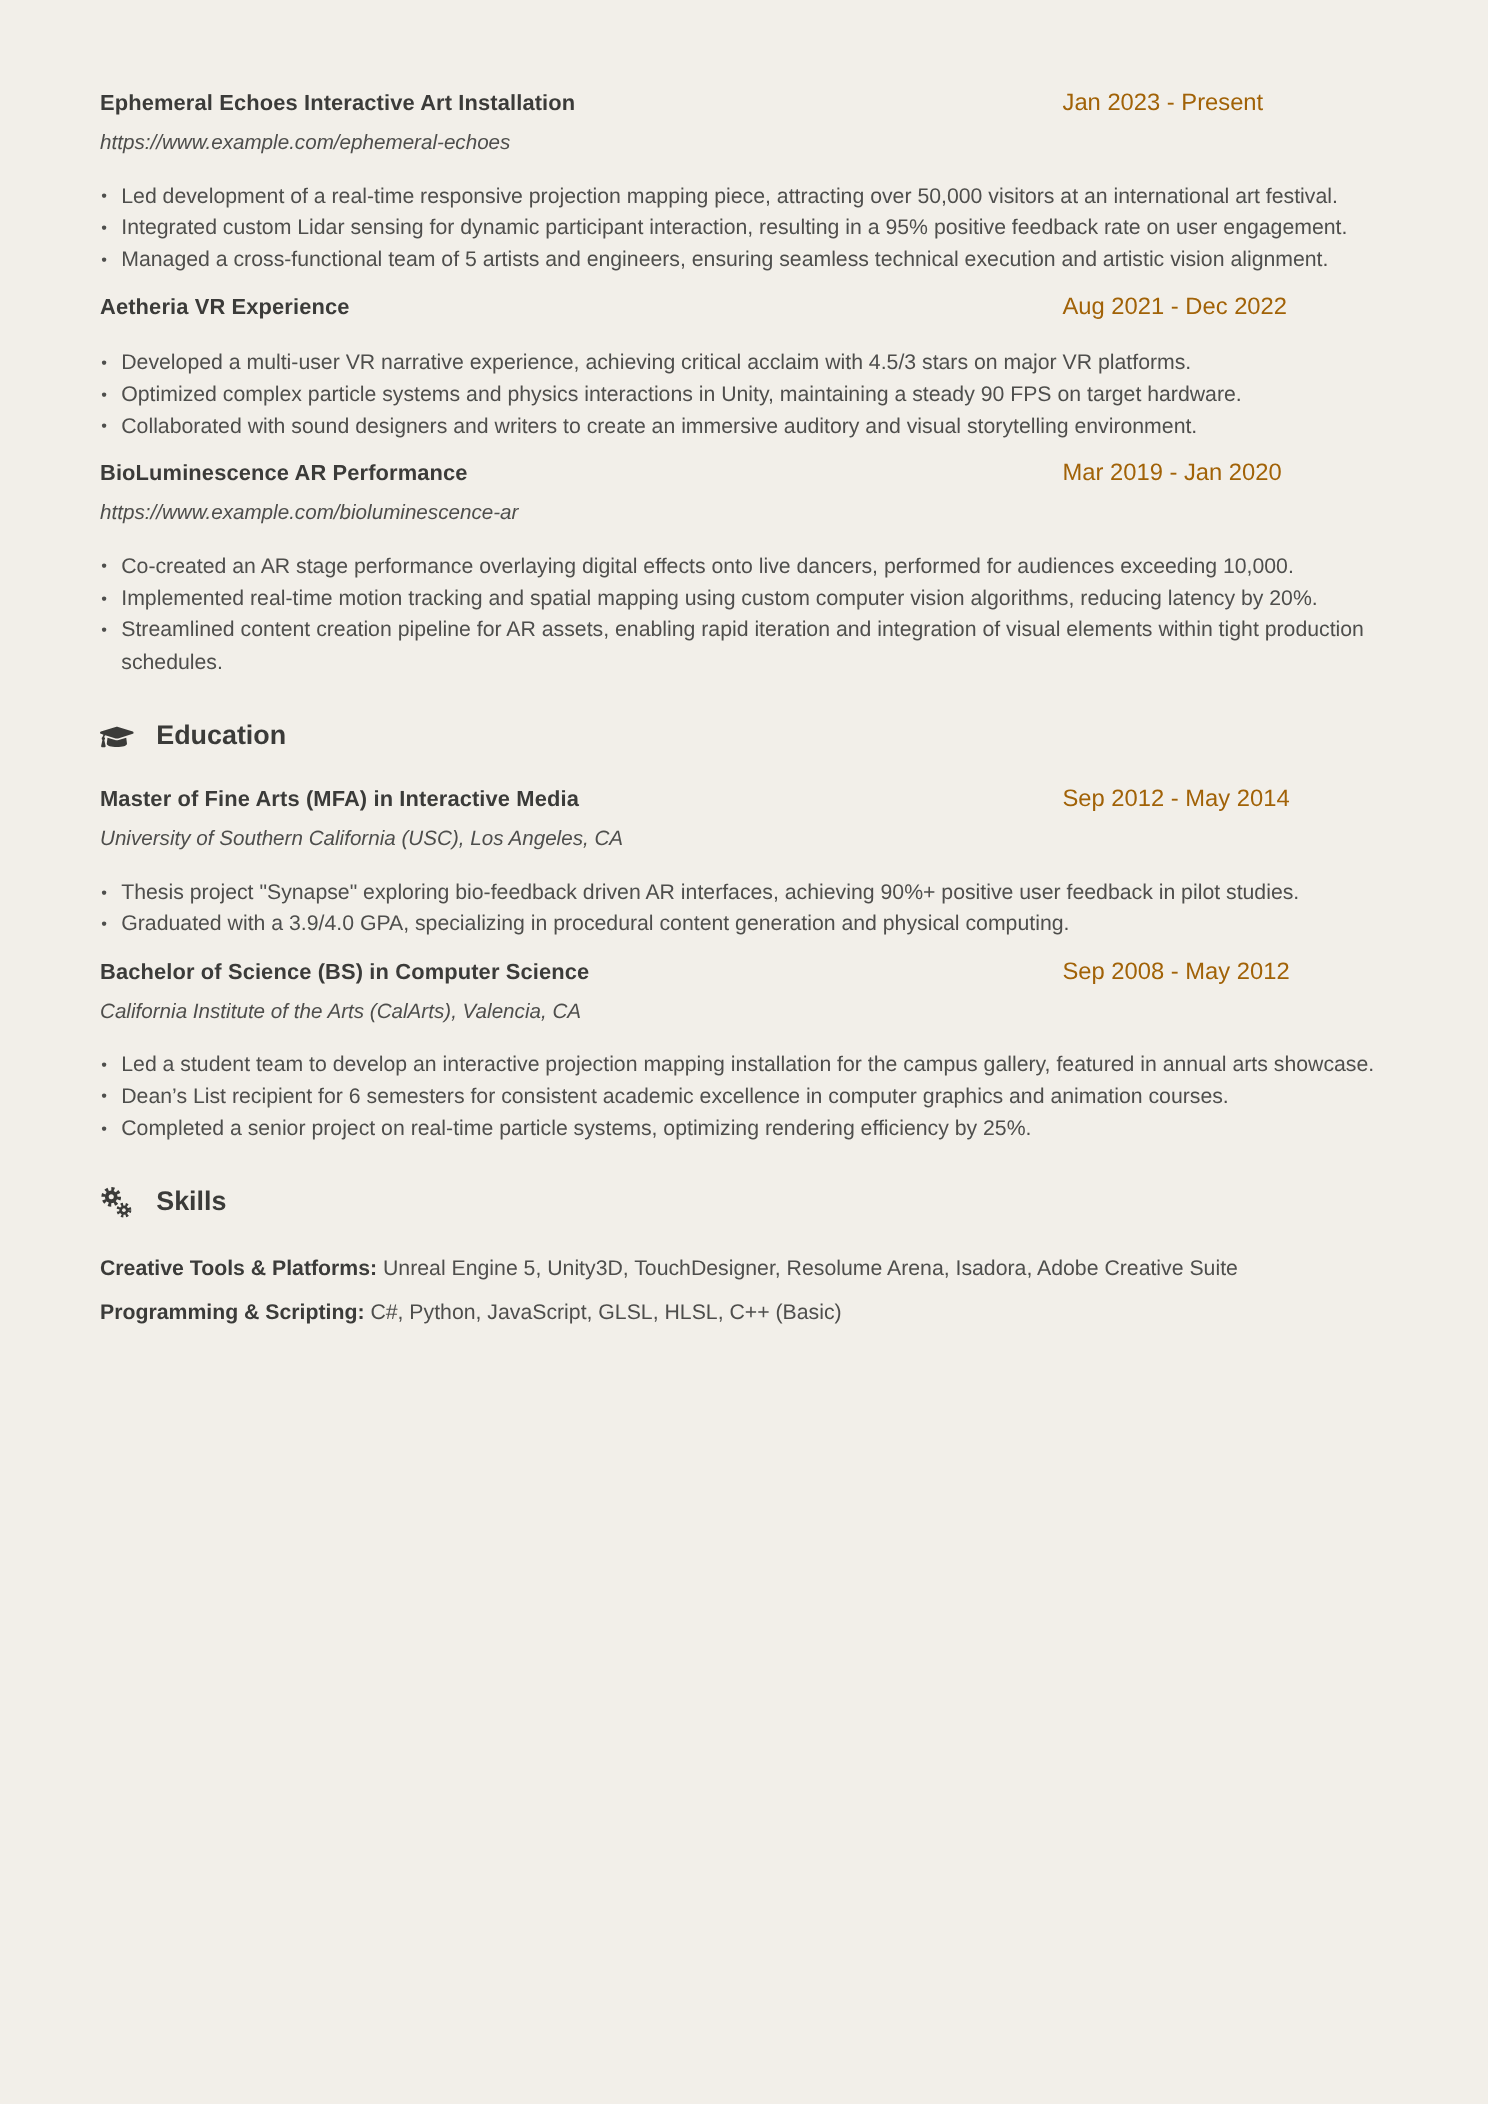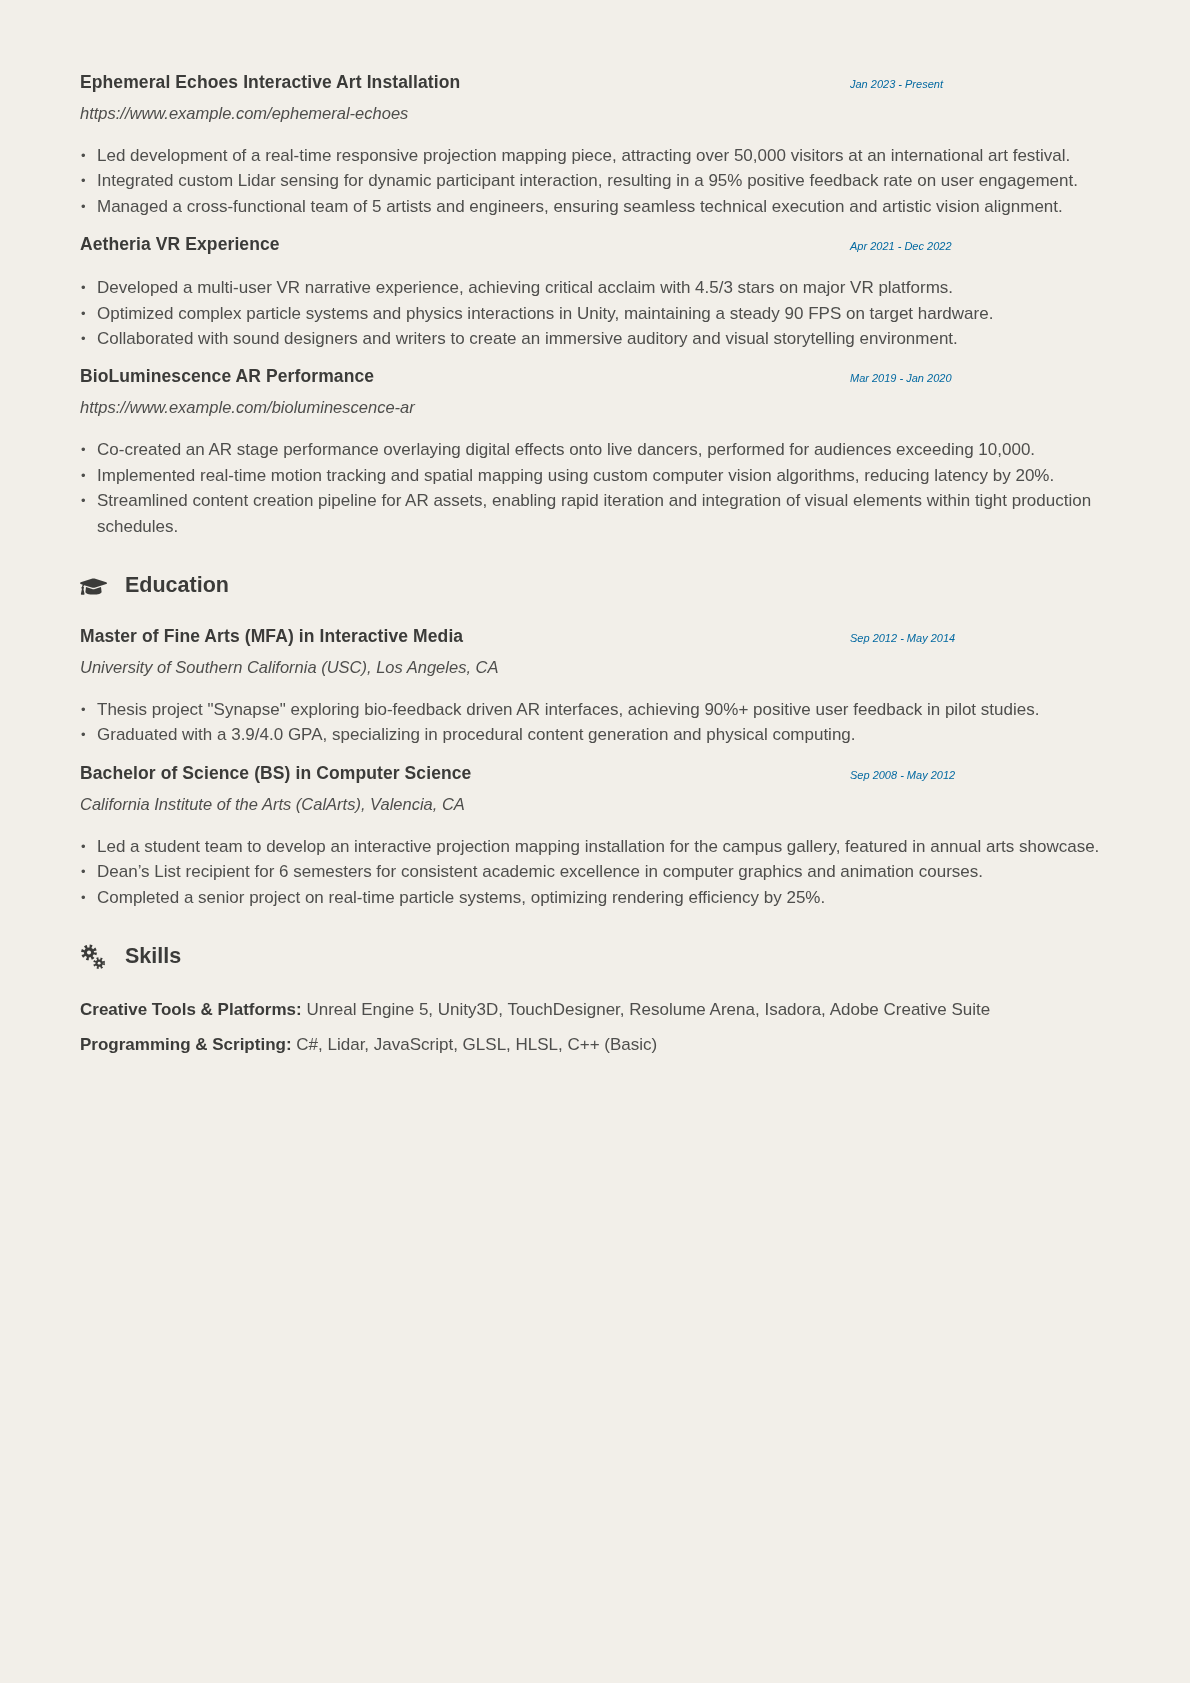--- a/index.html
+++ b/index.html
@@ -6,21 +6,21 @@
   body{
     width:1190px;height:1683px;overflow:hidden;
     background:#F2EFE9;
     font-family:"Liberation Sans", sans-serif;
     color:#4E4E4C;
   }
   .page{box-sizing:border-box;width:1190px;height:1182px;padding:72px 80px 0 80px;}
   .entry{margin-bottom:15px;}
   .entry-header{display:flex;align-items:baseline;}
   .entry-title{flex:1;font-weight:bold;font-size:17.5px;color:#3B3B39;letter-spacing:.1px;}
-  .entry-dates{width:260px;flex-shrink:0;font-style:italic;font-size:11px;color:#0369a1;}
+  .entry-dates{width:260px;flex-shrink:0;font-size:19px;color:#a16207;}
   .entry-url{font-style:italic;font-size:16.5px;color:#4E4E4C;margin-top:11px;}
   ul.bullets{list-style:none;margin:20px 0 0 0;padding:0;}
   ul.bullets li{position:relative;padding-left:17px;font-size:17px;line-height:25.4px;color:#4E4E4C;}
   ul.bullets li::before{content:"•";position:absolute;left:1px;top:0;font-size:13px;line-height:25.4px;color:#4E4E4C;}
   .section-head{display:flex;align-items:flex-start;gap:18px;margin:34px 0 26px 0;}
   .section-head .icon{width:27px;height:27px;flex-shrink:0;display:flex;align-items:center;justify-content:center;}
   .section-title{font-weight:bold;font-size:21.5px;color:#3B3B39;}
   .school{font-style:italic;font-size:16.5px;color:#4E4E4C;margin-top:11px;}
   .skills-block{margin-top:14px;}
   .skill-group{font-size:17px;line-height:26px;margin:0 0 9px 0;}
@@ -40,21 +40,21 @@
     <ul class="bullets">
       <li>Led development of a real-time responsive projection mapping piece, attracting over 50,000 visitors at an international art festival.</li>
       <li>Integrated custom Lidar sensing for dynamic participant interaction, resulting in a 95% positive feedback rate on user engagement.</li>
       <li>Managed a cross-functional team of 5 artists and engineers, ensuring seamless technical execution and artistic vision alignment.</li>
     </ul>
   </div>
 
   <div class="entry">
     <div class="entry-header">
       <div class="entry-title">Aetheria VR Experience</div>
-      <div class="entry-dates">Apr 2021 - Dec 2022</div>
+      <div class="entry-dates">Aug 2021 - Dec 2022</div>
     </div>
     <ul class="bullets">
       <li>Developed a multi-user VR narrative experience, achieving critical acclaim with 4.5/3 stars on major VR platforms.</li>
       <li>Optimized complex particle systems and physics interactions in Unity, maintaining a steady 90 FPS on target hardware.</li>
       <li>Collaborated with sound designers and writers to create an immersive auditory and visual storytelling environment.</li>
     </ul>
   </div>
 
   <div class="entry">
     <div class="entry-header">
@@ -114,16 +114,16 @@
           <circle cx="34" cy="34" r="6.5" fill="#3B3B39"></circle>
           <circle cx="34" cy="34" r="2.6" fill="#F2EFE9"></circle>
         </g>
       </svg>
     </span>
     <span class="section-title">Skills</span>
   </div>
 
   <div class="skills-block">
     <p class="skill-group"><b>Creative Tools &amp; Platforms:</b> <span>Unreal Engine 5, Unity3D, TouchDesigner, Resolume Arena, Isadora, Adobe Creative Suite</span></p>
-    <p class="skill-group"><b>Programming &amp; Scripting:</b> <span>C#, Lidar, JavaScript, GLSL, HLSL, C++ (Basic)</span></p>
+    <p class="skill-group"><b>Programming &amp; Scripting:</b> <span>C#, Python, JavaScript, GLSL, HLSL, C++ (Basic)</span></p>
   </div>
 
 </div>
 
 </body></html>

